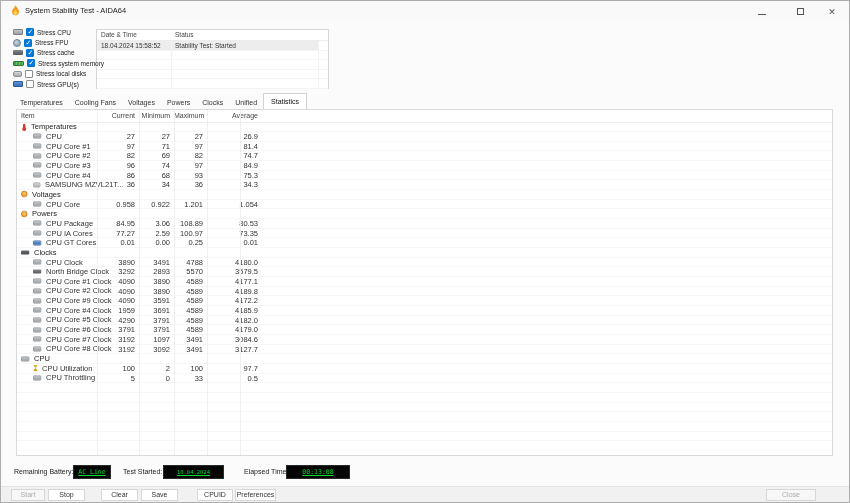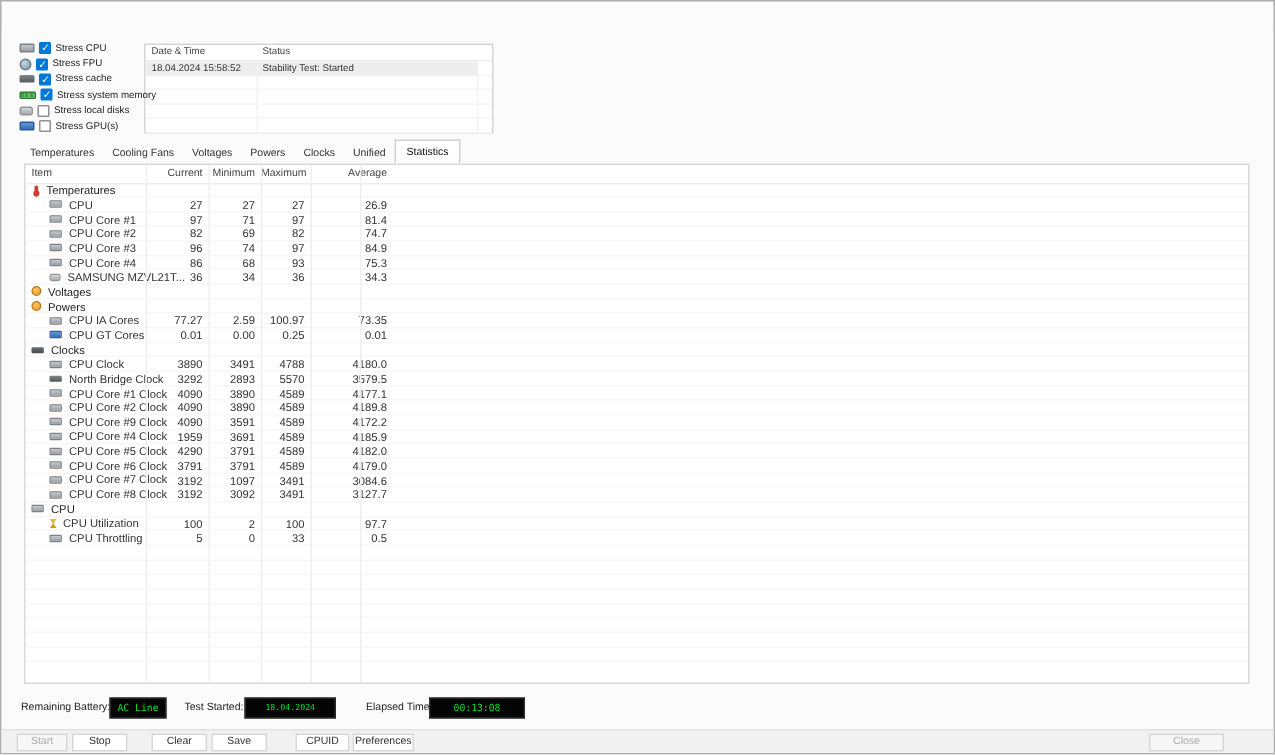--- a/index.html
+++ b/index.html
@@ -65,34 +65,44 @@
   .c1{left:80px;width:38px;} .c2{left:122px;width:31px;} .c3{left:157px;width:29px;} .c4{left:190px;width:51px;}
   .trow{position:relative;height:9.66px;border-bottom:1px solid #f7f7f7;color:#333;}
   .trow .item{position:absolute;left:0;top:0;height:100%;display:flex;align-items:center;white-space:nowrap;}
   .trow.section .item{padding-left:4px;gap:3px;color:#222;}
   .trow.child .item{padding-left:16px;gap:3px;}
   .trow .ico{transform:scale(0.82);transform-origin:left center;}
 
   
   .statusbar{position:absolute;left:0;right:0;top:437px;height:30px;font-size:7px;color:#222;}
   .sb-lbl{position:absolute;top:10px;white-space:nowrap;}
-  .lcd{position:absolute;top:7px;height:14px;background:#050505;border:1px solid #2a2a2a;color:#00dd33;font-family:"DejaVu Sans Mono",monospace;text-align:center;overflow:hidden;}
+  .lcd{position:absolute;top:7px;height:14px;background:#050505;border:1px solid #2a2a2a;color:#00dd33;font-family:"DejaVu Sans Mono",monospace;text-align:center;overflow:hidden;text-decoration:underline;}
   .sb-lbl1{left:13px;} .sb-lcd1{left:72px;width:38px;font-size:6.5px;line-height:12px;}
   .sb-lbl2{left:122px;} .sb-lcd2{left:162px;width:61px;font-size:5.5px;line-height:12px;}
   .sb-lbl3{left:243px;} .sb-lcd3{left:285px;width:64px;font-size:6.5px;line-height:12px;}
 
   
   .footer{position:absolute;left:0;right:0;bottom:0;height:16px;background:#f1f1f1;border-top:1px solid #e2e2e2;}
   .btn{position:absolute;top:2px;height:12px;background:#fff;border:1px solid #d7d7d7;font-size:7px;line-height:10px;text-align:center;color:#333;cursor:default;white-space:nowrap;}
   .btn.disabled{color:#ababab;background:#f7f7f7;}
 </style>
 </head>
 <body>
 
 <div class="window">
+  <div class="titlebar">
+    <svg class="flame" viewBox="0 0 16 16">
+      <path d="M8 1 C9.2 4 12.2 5.2 12.2 9 a4.2 4.2 0 0 1 -8.4 0 C3.8 5.8 6.5 4.8 8 1z" fill="#f59a1c"></path>
+      <path d="M8 6 C8.6 8 10.2 8.4 10.2 10.6 a2.2 2.2 0 0 1 -4.4 0 C5.8 8.4 7.4 8 8 6z" fill="#ffd34d"></path>
+    </svg>
+    <span class="title">System Stability Test - AIDA64</span>
+    <span class="wctl min"><span class="bar"></span></span>
+    <span class="wctl max"><span class="box"></span></span>
+    <span class="wctl cls"><span class="x">✕</span></span>
+  </div>
 
   <div class="client">
 
     <div class="log-box">
       <div class="log-head">
         <span class="lg-c1">Date &amp; Time</span>
         <span class="lg-c2">Status</span>
       </div>
       <div id="log-rows">
           <div class="log-row sel">
@@ -225,25 +235,45 @@
             <span class="cell c2">34</span>
             <span class="cell c3">36</span>
             <span class="cell c4">34.3</span>
           </div>
           <div class="trow section">
             <span class="item">
               <span class="ico ico-power"></span>
               <span>Voltages</span>
             </span>
           </div>
+          <div class="trow child">
+            <span class="item">
+              <span class="ico ico-cpu"></span>
+              <span>CPU Core</span>
+            </span>
+            <span class="cell c1">0.958</span>
+            <span class="cell c2">0.922</span>
+            <span class="cell c3">1.201</span>
+            <span class="cell c4">1.054</span>
+          </div>
           <div class="trow section">
             <span class="item">
               <span class="ico ico-power"></span>
               <span>Powers</span>
             </span>
+          </div>
+          <div class="trow child">
+            <span class="item">
+              <span class="ico ico-cpu"></span>
+              <span>CPU Package</span>
+            </span>
+            <span class="cell c1">84.95</span>
+            <span class="cell c2">3.06</span>
+            <span class="cell c3">108.89</span>
+            <span class="cell c4">80.53</span>
           </div>
           <div class="trow child">
             <span class="item">
               <span class="ico ico-cpu"></span>
               <span>CPU IA Cores</span>
             </span>
             <span class="cell c1">77.27</span>
             <span class="cell c2">2.59</span>
             <span class="cell c3">100.97</span>
             <span class="cell c4">73.35</span>

